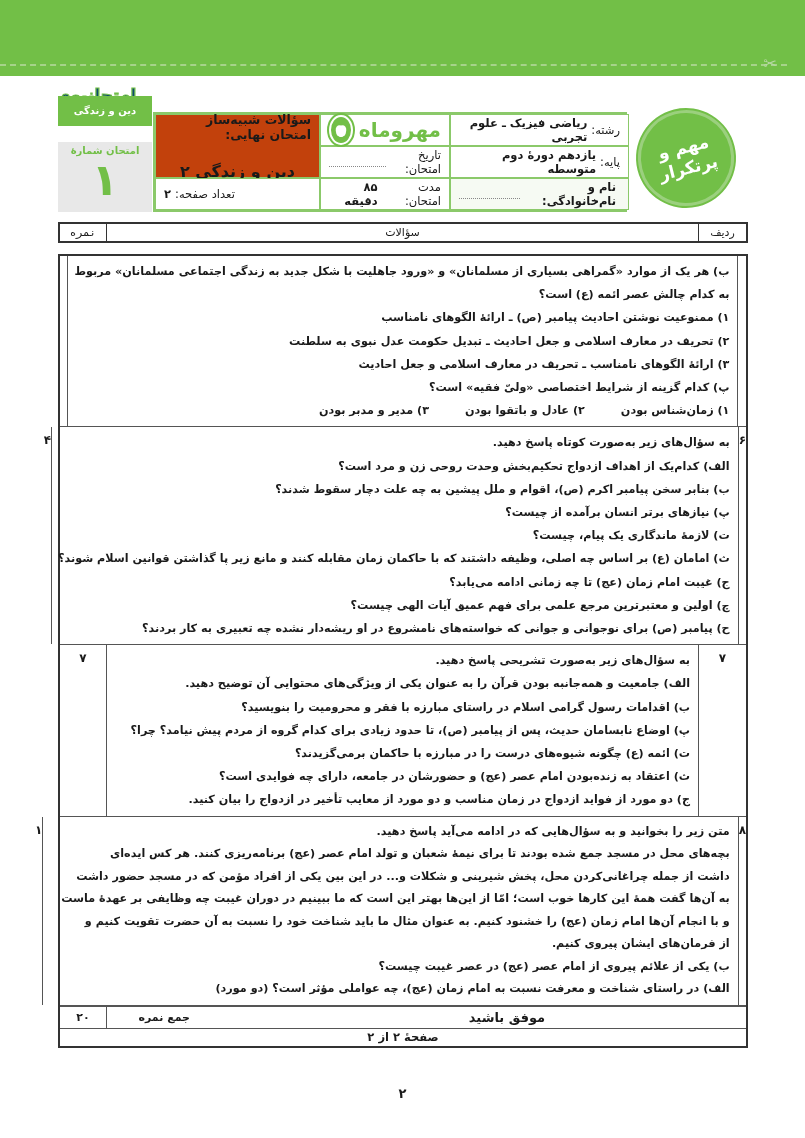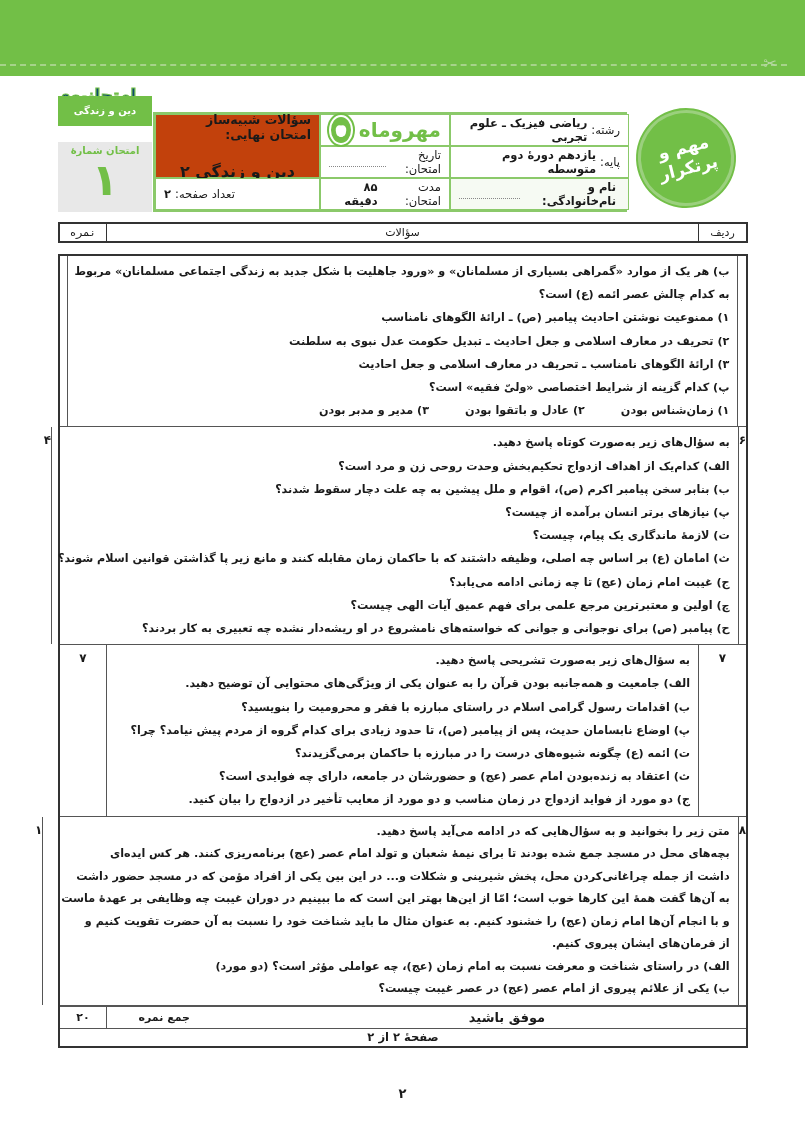--- a/index.html
+++ b/index.html
@@ -182,22 +182,22 @@
 
   <div class="qrow">
     <div class="num">۸</div>
     <div class="body passage">
       <div class="line">متن زیر را بخوانید و به سؤال‌هایی که در ادامه می‌آید پاسخ دهید.</div>
       <div class="line">بچه‌های محل در مسجد جمع شده بودند تا برای نیمهٔ شعبان و تولد امام عصر (عج) برنامه‌ریزی کنند. هر کس ایده‌ای</div>
       <div class="line">داشت از جمله چراغانی‌کردن محل، پخش شیرینی و شکلات و... در این بین یکی از افراد مؤمن که در مسجد حضور داشت</div>
       <div class="line">به آن‌ها گفت همهٔ این کارها خوب است؛ امّا از این‌ها بهتر این است که ما ببینیم در دوران غیبت چه وظایفی بر عهدهٔ ماست</div>
       <div class="line">و با انجام آن‌ها امام زمان (عج) را خشنود کنیم. به عنوان مثال ما باید شناخت خود را نسبت به آن حضرت تقویت کنیم و</div>
       <div class="line">از فرمان‌های ایشان پیروی کنیم.</div>
+      <div class="line">ب) یکی از علائم پیروی از امام عصر (عج) در عصر غیبت چیست؟</div>
       <div class="line">الف) در راستای شناخت و معرفت نسبت به امام زمان (عج)، چه عواملی مؤثر است؟ (دو مورد)</div>
-      <div class="line">ب) یکی از علائم پیروی از امام عصر (عج) در عصر غیبت چیست؟</div>
     </div>
     <div class="score">۱</div>
   </div>
 
   <div class="sum-row">
     <div class="num-blank"></div>
     <div class="good">موفق باشید</div>
     <div class="total-label">جمع نمره</div>
     <div class="total-val">۲۰</div>
   </div>

